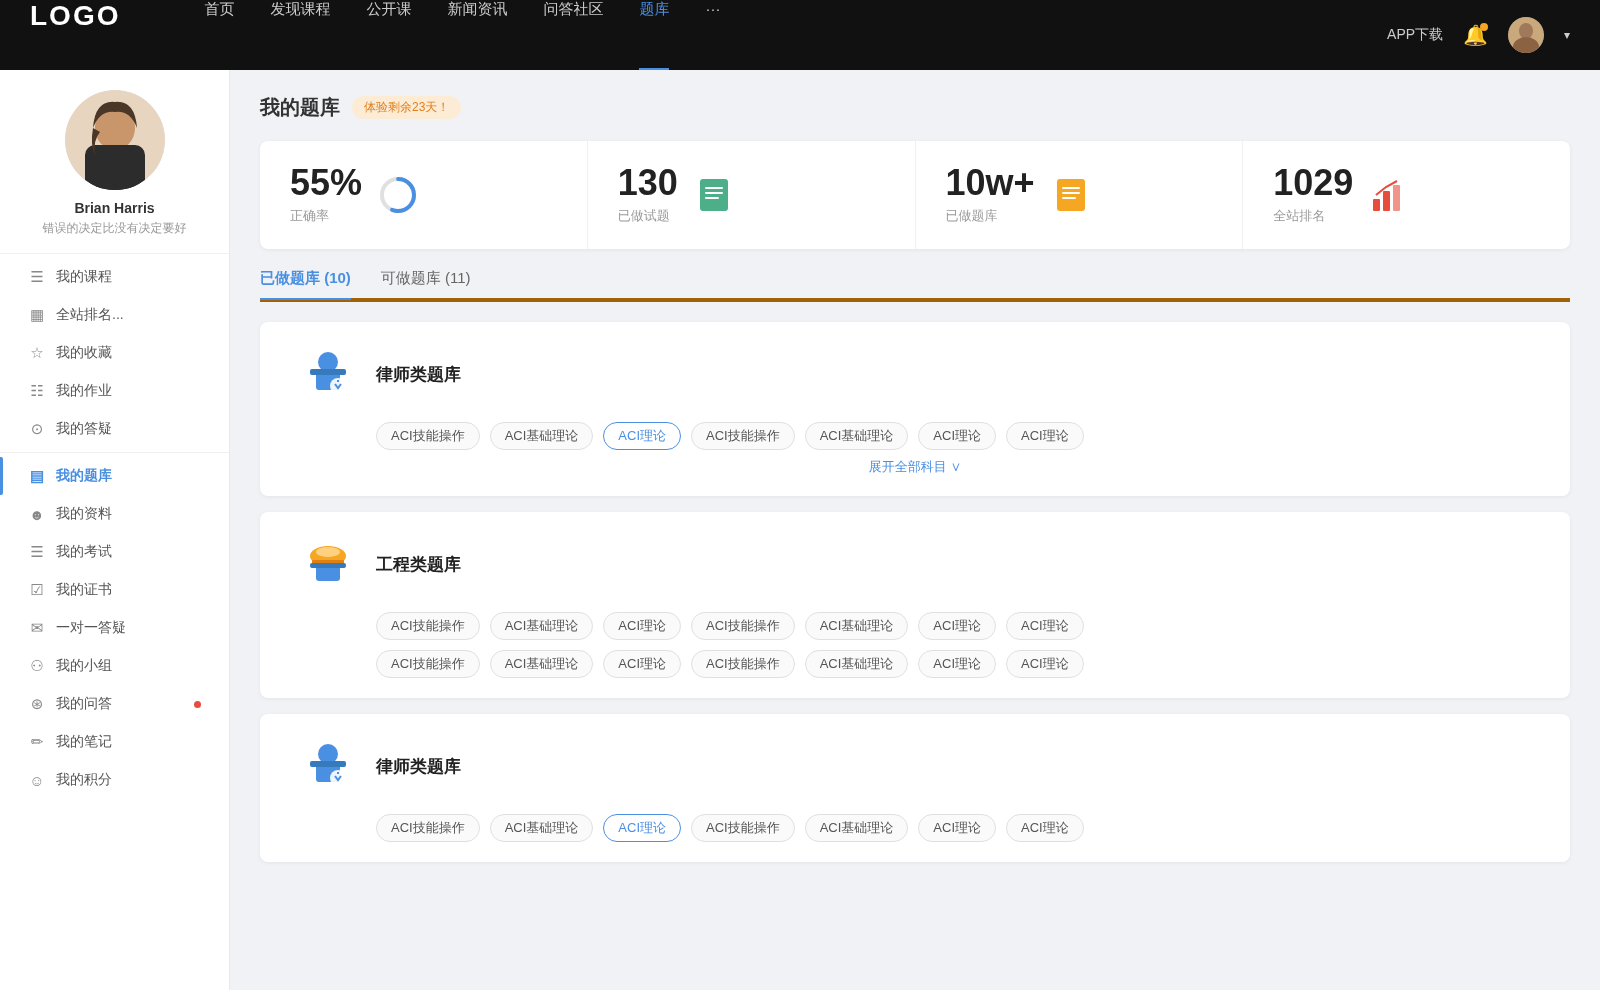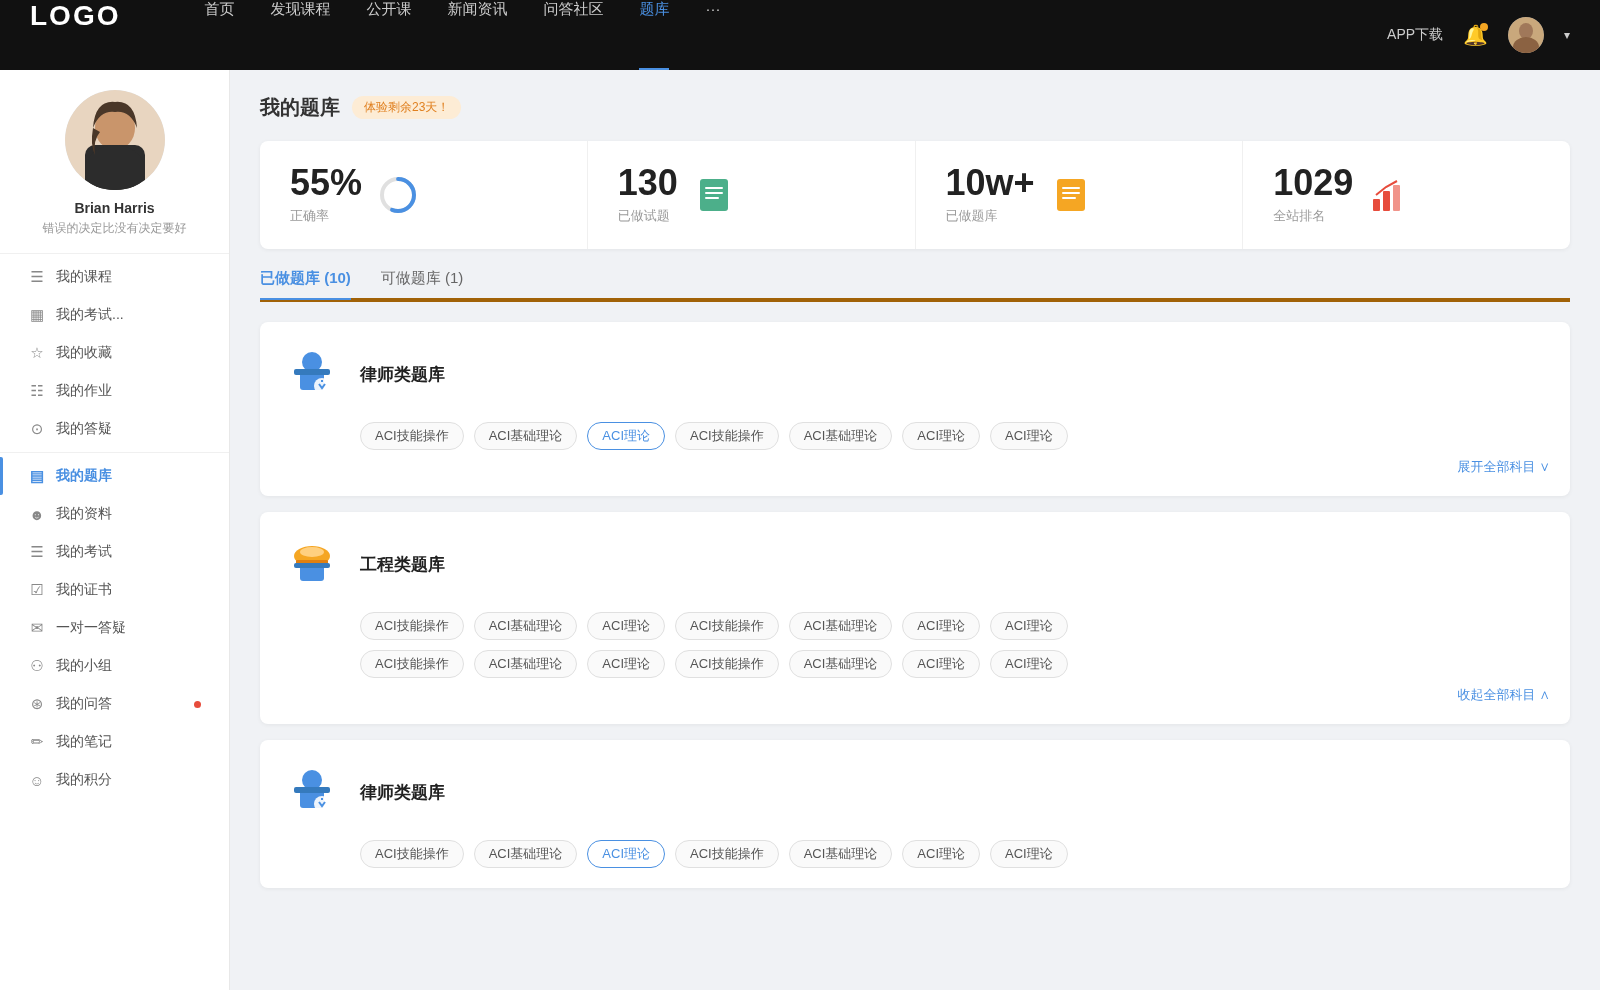--- a/index.html
+++ b/index.html
@@ -241,21 +241,21 @@
       bottom: -2px; left: 0; right: 0;
       height: 2px;
       background: #4a90e2;
     }
 
     
     .qbank-card {
       background: #fff;
       border-radius: 8px;
       margin-bottom: 16px;
-      padding: 20px 20px;
+      padding: 20px 36px;
       box-shadow: 0 1px 4px rgba(0,0,0,0.06);
     }
     .qbank-card-header {
       display: flex;
       align-items: center;
       gap: 16px;
       margin-bottom: 16px;
     }
     .qbank-icon {
       width: 64px; height: 64px;
@@ -281,21 +281,21 @@
       border: 1px solid #e0e0e0;
       background: #fafafa;
       cursor: pointer;
     }
     .qbank-tag.highlighted {
       color: #4a90e2;
       border-color: #4a90e2;
       background: #fff;
     }
     .qbank-expand {
-      text-align: right;
+      text-align: center;
       font-size: 13px;
       color: #4a90e2;
       margin-top: 8px;
       cursor: pointer;
     }
   </style>
 </head>
 <body>
 
 <nav class="navbar">
@@ -346,21 +346,21 @@
     <div class="sidebar-motto">错误的决定比没有决定要好</div>
 
     <div class="sidebar-divider"></div>
 
     <div class="sidebar-item">
       <span class="sidebar-item-icon">☰</span>
       <span class="sidebar-item-label">我的课程</span>
     </div>
     <div class="sidebar-item">
       <span class="sidebar-item-icon">▦</span>
-      <span class="sidebar-item-label">我的考试...</span>
+      <span class="sidebar-item-label">全站排名...</span>
     </div>
     <div class="sidebar-item">
       <span class="sidebar-item-icon">☆</span>
       <span class="sidebar-item-label">我的收藏</span>
     </div>
     <div class="sidebar-item">
       <span class="sidebar-item-icon">☷</span>
       <span class="sidebar-item-label">我的作业</span>
     </div>
     <div class="sidebar-item">
@@ -472,21 +472,21 @@
             <rect x="12" y="14" width="7" height="20" rx="1" fill="#e74c3c"></rect>
             <rect x="22" y="8" width="7" height="26" rx="1" fill="#e74c3c" opacity="0.6"></rect>
             <polyline points="5,18 15,10 26,4" fill="none" stroke="#e74c3c" stroke-width="2"></polyline>
           </svg>
         </div>
       </div>
     </div>
 
     <div class="tabs-row">
       <span class="tab-item active">已做题库 (10)</span>
-      <span class="tab-item">可做题库 (1)</span>
+      <span class="tab-item">可做题库 (11)</span>
     </div>
 
     <div class="qbank-card">
       <div class="qbank-card-header">
         <div class="qbank-icon">
           <svg width="60" height="60" viewBox="0 0 60 60">
             <circle cx="30" cy="18" r="10" fill="#4a90e2"></circle>
             <rect x="18" y="28" width="24" height="18" rx="3" fill="#4a90e2"></rect>
             <rect x="12" y="25" width="36" height="6" rx="2" fill="#357abd"></rect>
 
@@ -536,21 +536,20 @@
       </div>
       <div class="qbank-tags" style="margin-top:10px;">
         <span class="qbank-tag">ACI技能操作</span>
         <span class="qbank-tag">ACI基础理论</span>
         <span class="qbank-tag">ACI理论</span>
         <span class="qbank-tag">ACI技能操作</span>
         <span class="qbank-tag">ACI基础理论</span>
         <span class="qbank-tag">ACI理论</span>
         <span class="qbank-tag">ACI理论</span>
       </div>
-      <div class="qbank-expand">收起全部科目 ∧</div>
     </div>
 
     <div class="qbank-card">
       <div class="qbank-card-header">
         <div class="qbank-icon">
           <svg width="60" height="60" viewBox="0 0 60 60">
             <circle cx="30" cy="18" r="10" fill="#4a90e2"></circle>
             <rect x="18" y="28" width="24" height="18" rx="3" fill="#4a90e2"></rect>
             <rect x="12" y="25" width="36" height="6" rx="2" fill="#357abd"></rect>
             <circle cx="40" cy="42" r="8" fill="#fff" opacity="0.9"></circle>

